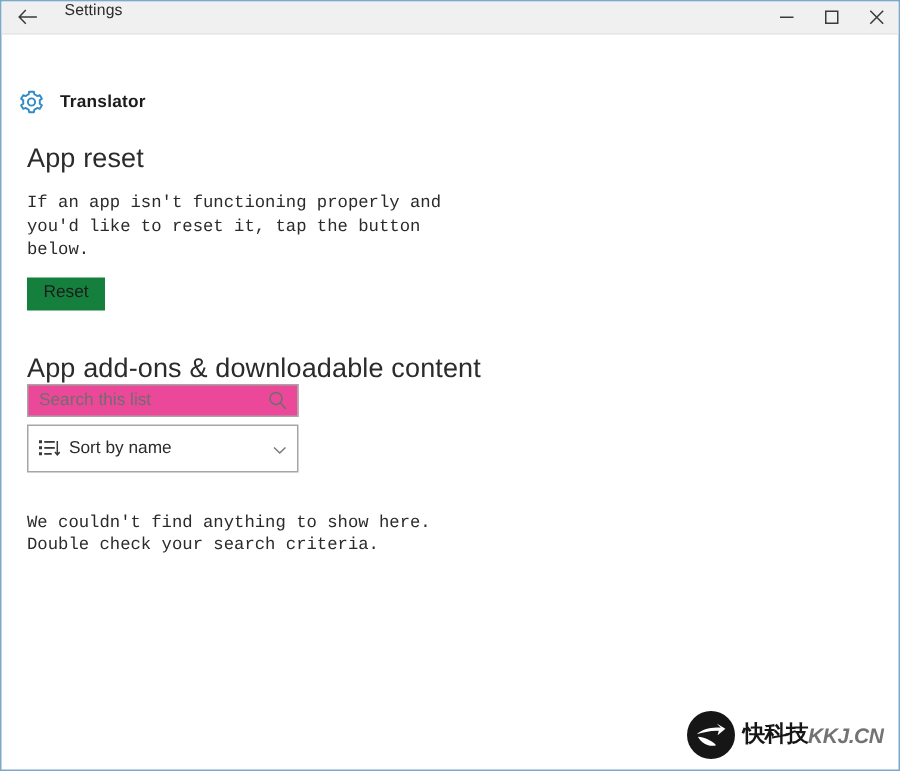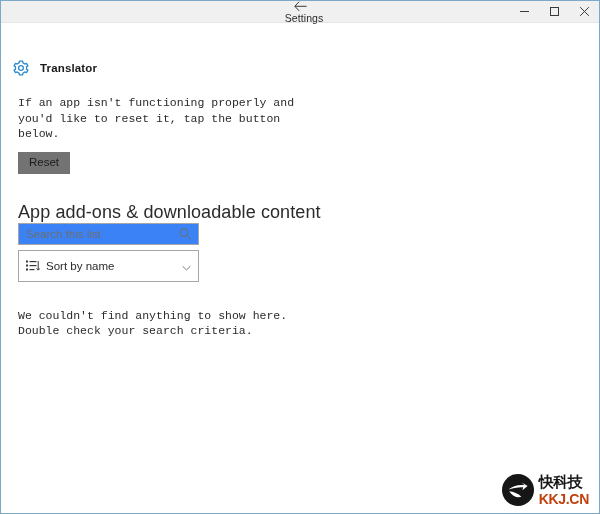--- a/index.html
+++ b/index.html
@@ -23,23 +23,21 @@
     background: #ffffff;
     overflow: hidden;
   }
 
   
   .titlebar {
     position: relative;
     height: 21px;
     background: #f0f0f0;
     display: flex;
-    align-items: center;
     border-bottom: 1px solid #e6e6e6;
-    flex-direction: column;
   }
   .back-btn {
     width: 34px;
     height: 20px;
     display: flex;
     align-items: center;
     justify-content: center;
     cursor: default;
   }
   .back-btn svg { display: block; }
@@ -112,37 +110,37 @@
     margin: 0 0 10px 0;
     font-family: Liberation Mono, monospace;
   }
   .body-text.empty-msg {
     margin-top: 26px;
     max-width: 288px;
   }
 
   .reset-button {
     display: inline-block;
-    background: #737373;
+    background: #15803d;
     border: none;
     color: #1b1b1b;
     font-family: "Liberation Sans", sans-serif;
     font-size: 11.5px;
     padding: 4px 11px 5px 11px;
     cursor: default;
     line-height: 13px;
   }
 
   
   .search-box {
     position: relative;
     width: 181px;
     height: 22px;
     border: 1px solid #a6a6a6;
-    background: #3b82f6;
+    background: #ec4899;
     box-sizing: border-box;
     display: flex;
     align-items: center;
     margin-bottom: 5px;
   }
   .search-box input {
     border: none;
     outline: none;
     background: transparent;
     font-family: "Liberation Sans", sans-serif;
@@ -212,39 +210,40 @@
     border-radius: 50%;
     background: #161616;
     display: flex;
     align-items: center;
     justify-content: center;
     flex: none;
   }
   .wm-text {
     margin-left: 5px;
     display: flex;
-    flex-direction: column;
+    flex-direction: row;
     justify-content: flex-end;
     line-height: 1;
   }
   .wm-cn {
     font-family: "DejaVu Sans", sans-serif;
     font-size: 15px;
     font-weight: bold;
     color: #161616;
     letter-spacing: -0.5px;
     height: 16px;
   }
   .wm-latin {
     font-family: "Liberation Sans", sans-serif;
     font-size: 14px;
     font-weight: bold;
-    color: #c2410c;
+    color: #737373;
     letter-spacing: -0.3px;
     margin-top: 1px;
+    font-style: italic;
   }
 </style>
 </head>
 <body>
 
 <div class="window">
 
   <div class="titlebar">
     <div class="back-btn">
       <svg width="13" height="11" viewBox="0 0 13 11">
@@ -277,20 +276,21 @@
       <svg width="18" height="18" viewBox="0 0 24 24">
         <path fill="none" stroke="#2e8bc8" stroke-width="1.7" d="M12 15.2a3.2 3.2 0 1 0 0-6.4 3.2 3.2 0 0 0 0 6.4z"></path>
         <path fill="none" stroke="#2e8bc8" stroke-width="1.7" stroke-linejoin="round" d="M19.4 12c0-.5-.05-1-.14-1.47l2-1.35-1.9-3.3-2.3.84a7.5 7.5 0 0 0-2.54-1.47L14.2 2.9h-4.4l-.32 2.35a7.5 7.5 0 0 0-2.54 1.47l-2.3-.84-1.9 3.3 2 1.35a7.6 7.6 0 0 0 0 2.94l-2 1.35 1.9 3.3 2.3-.84a7.5 7.5 0 0 0 2.54 1.47l.32 2.35h4.4l.32-2.35a7.5 7.5 0 0 0 2.54-1.47l2.3.84 1.9-3.3-2-1.35c.09-.48.14-.97.14-1.47z"></path>
       </svg>
     </div>
     <div class="app-name">Translator</div>
   </div>
 
   <div class="content">
 
+    <h2 class="section-title">App reset</h2>
     <p class="body-text">If an app isn't functioning properly and you'd like to reset it, tap the button below.</p>
     <button class="reset-button">Reset</button>
 
     <h2 class="section-title second">App add-ons &amp; downloadable content</h2>
 
     <div class="search-box">
       <input type="text" placeholder="Search this list" style="">
       <span class="search-icon-wrap">
         <svg width="14" height="14" viewBox="0 0 14 14">
           <circle cx="6" cy="5.6" r="4" fill="none" stroke="#6e6e6e" stroke-width="1"></circle>

